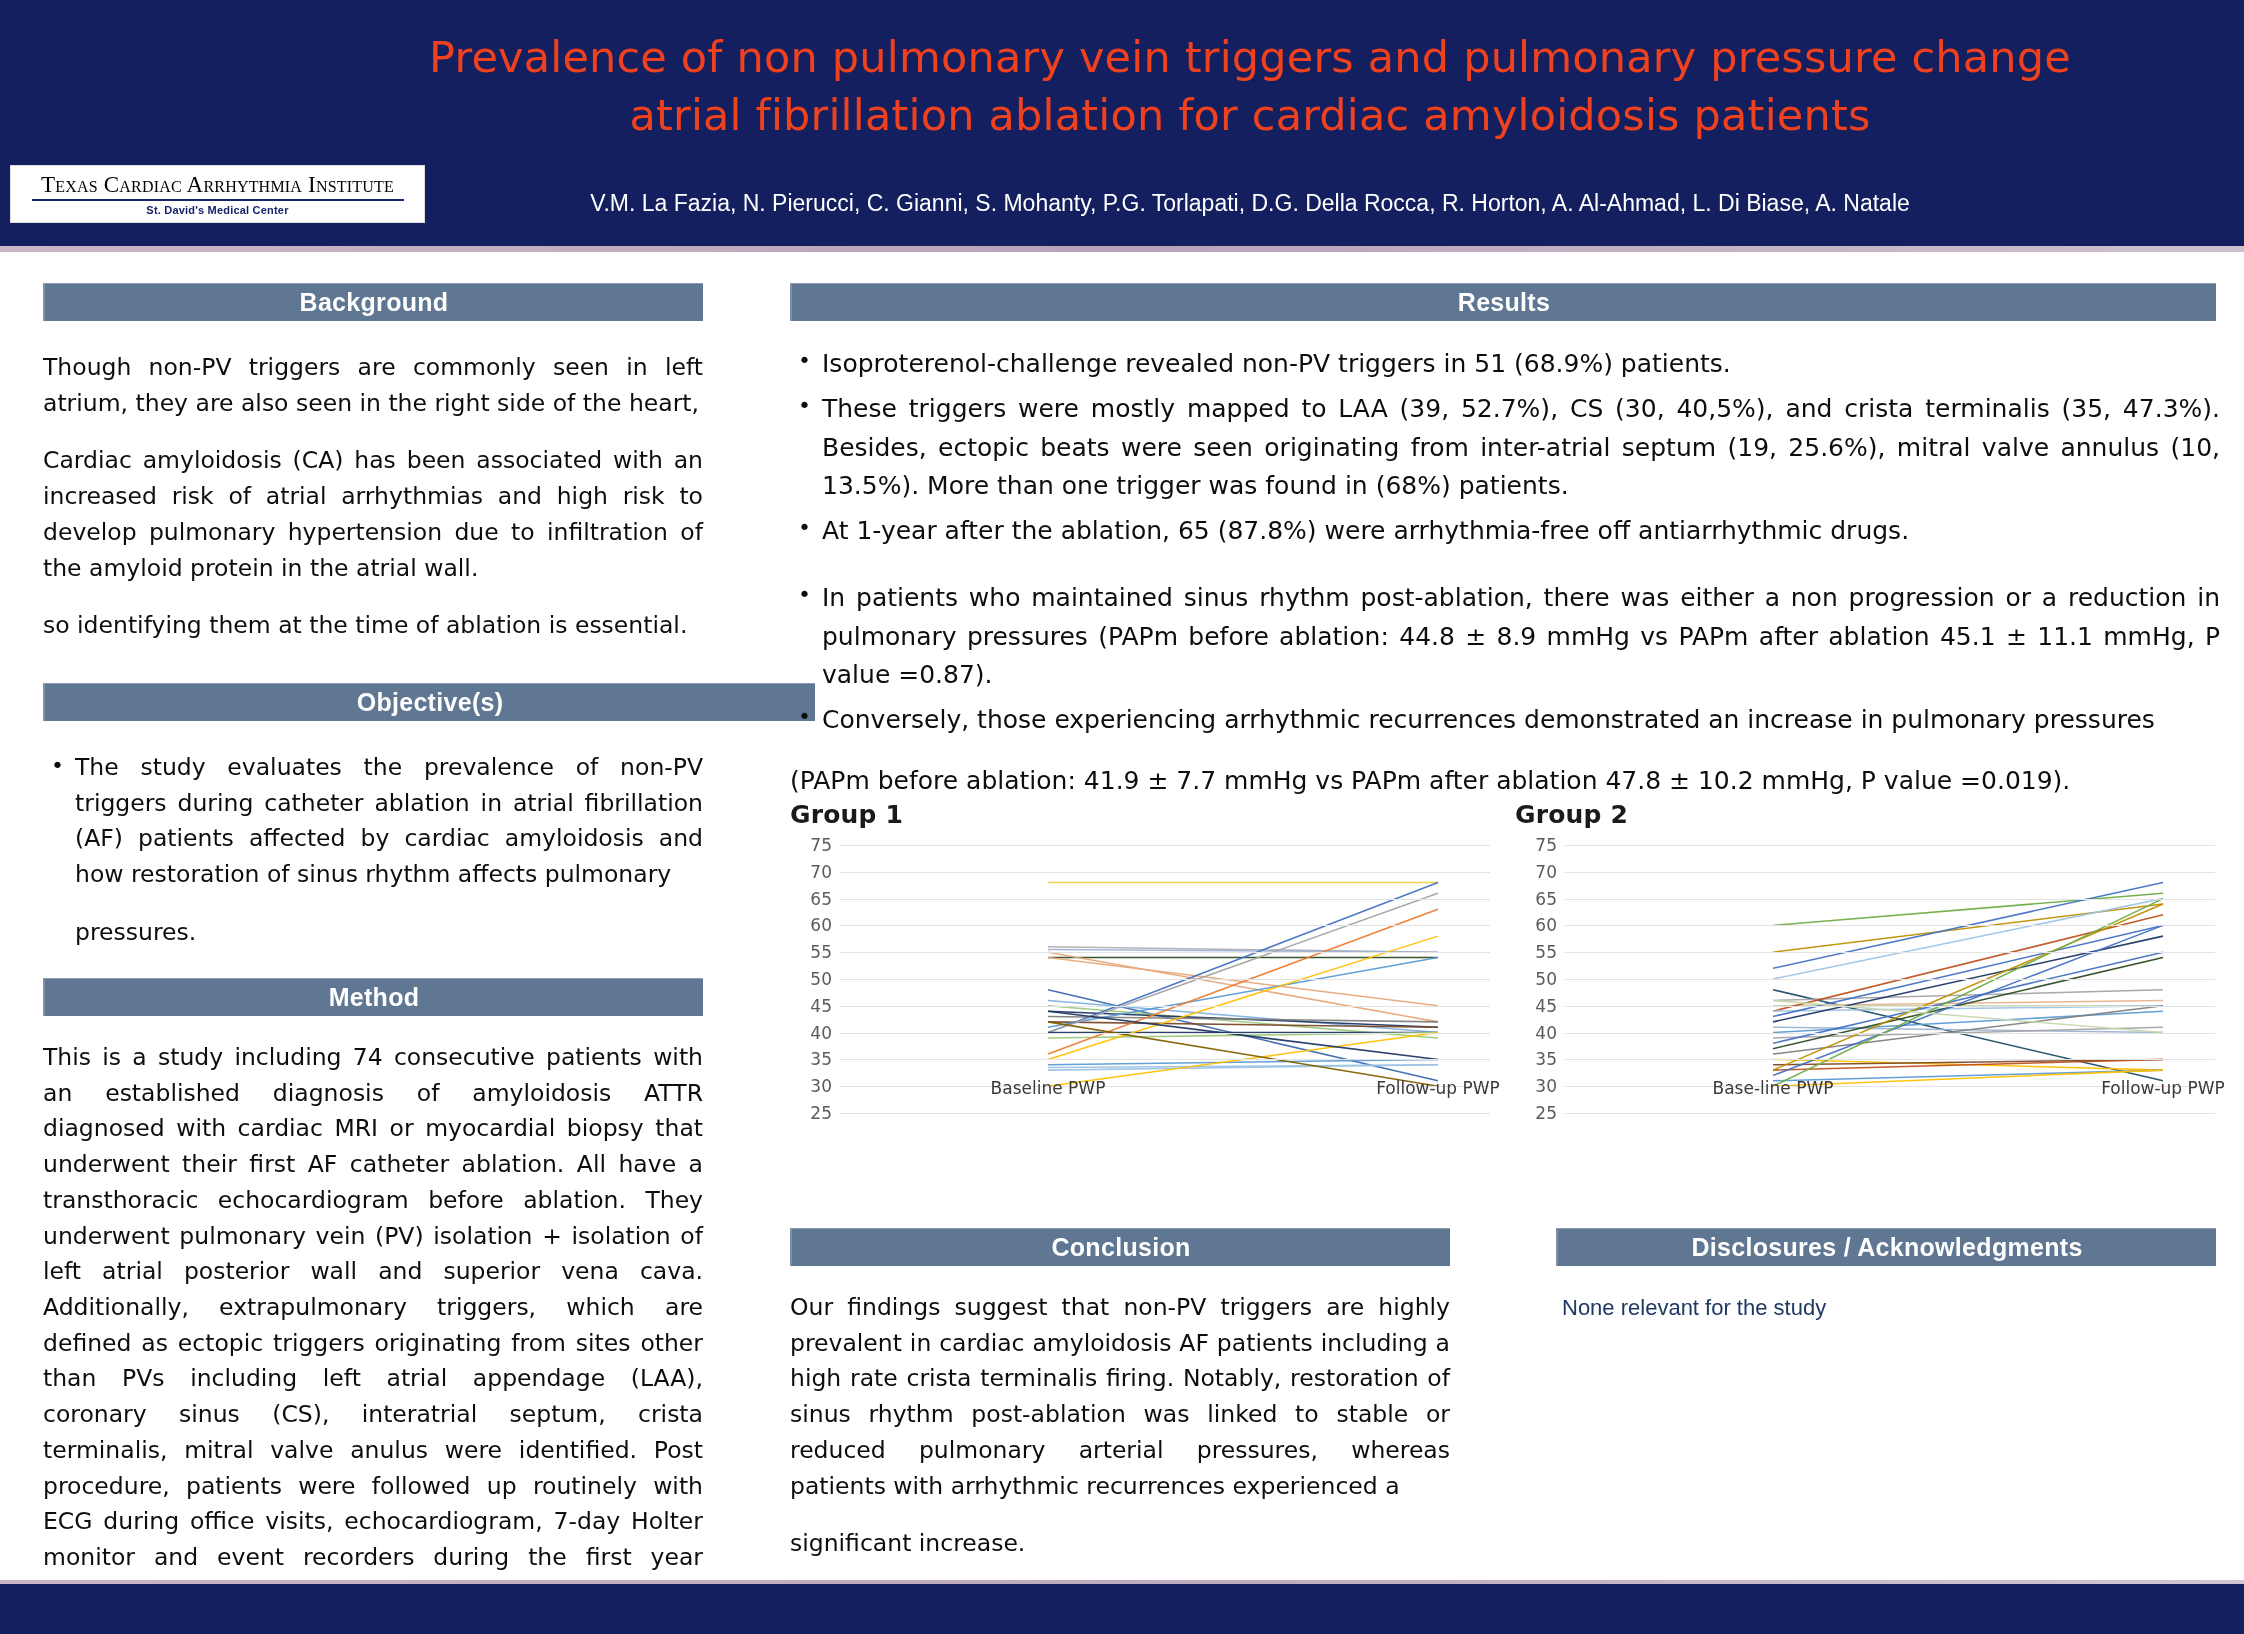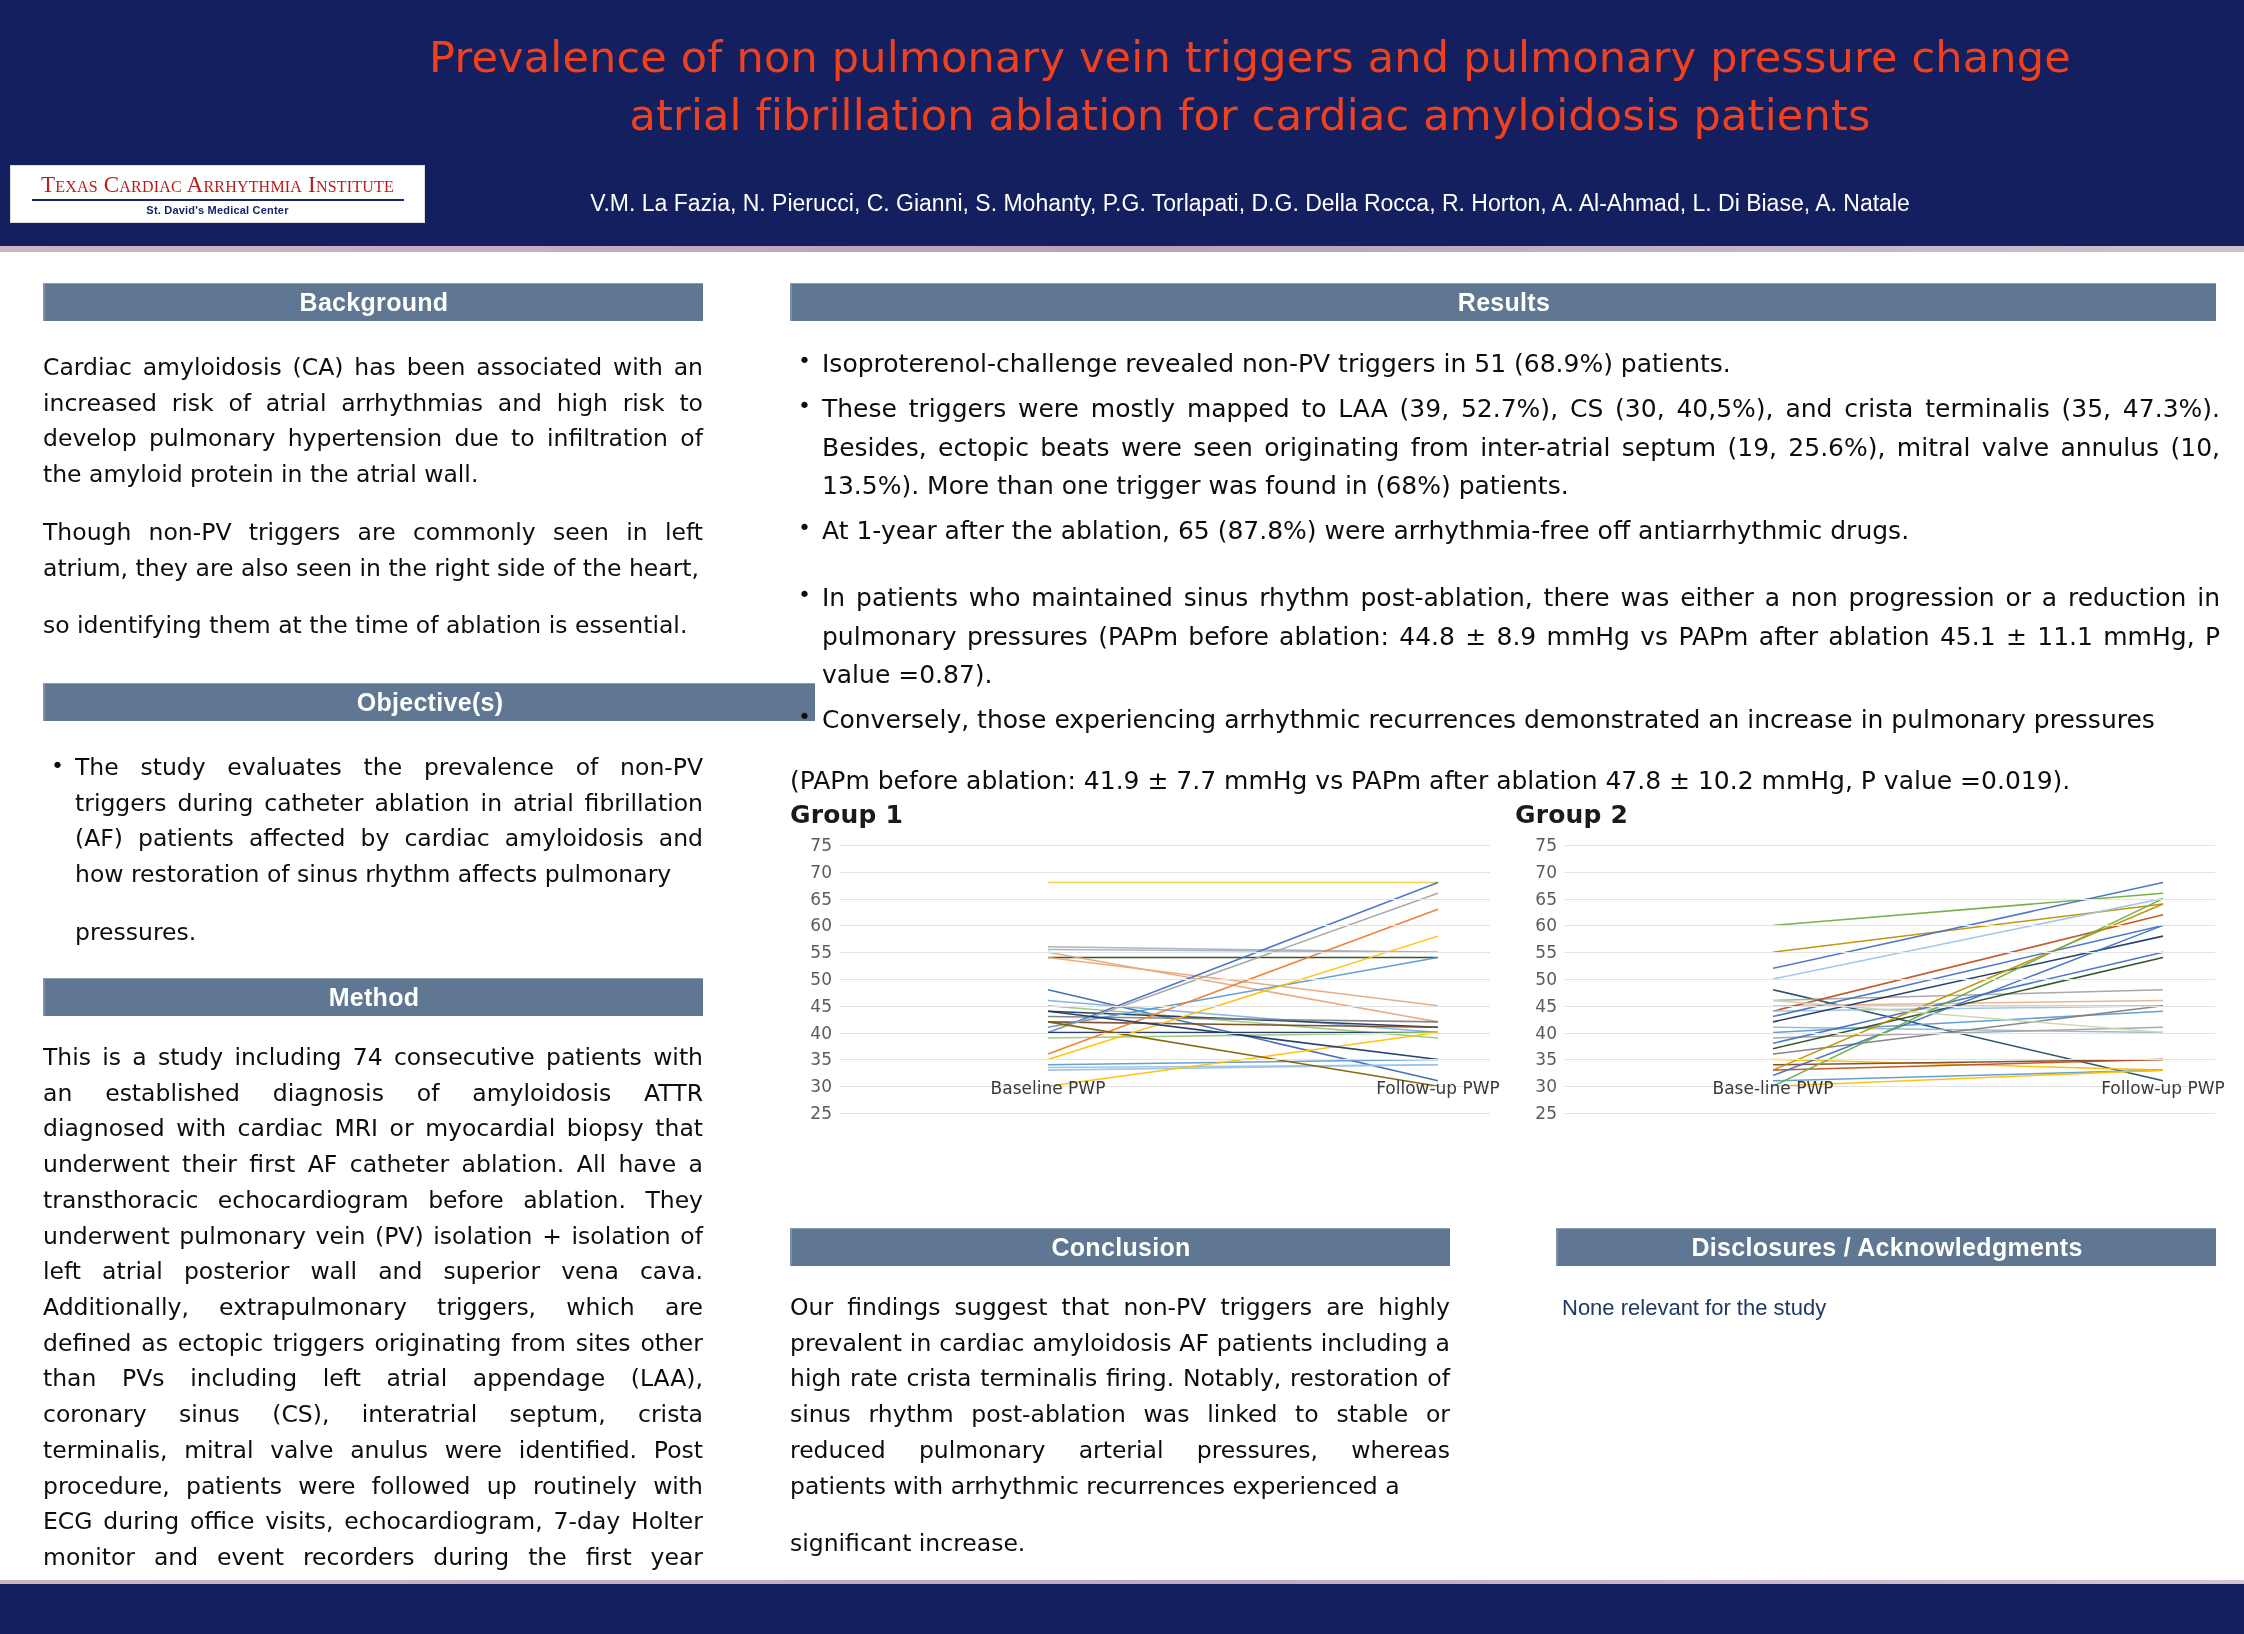--- a/index.html
+++ b/index.html
@@ -40,21 +40,21 @@
     color:#ffffff;font-size:23px;font-weight:400;
     font-family:"Liberation Sans", sans-serif;
   }
   .logo-box{
     position:absolute;left:10px;top:165px;width:415px;height:58px;
     background:#ffffff;border:1px solid #dedede;
     box-sizing:border-box;
     display:flex;flex-direction:column;align-items:center;justify-content:center;
   }
   .logo-main{
-    color:#b91c1c;font-family:"Liberation Serif", serif;
+    color:#000000;font-family:"Liberation Serif", serif;
     font-size:23px;letter-spacing:.2px;line-height:1;font-variant:small-caps;
     white-space:nowrap;font-weight:400;
   }
   .logo-rule{width:372px;height:2px;background:#17246B;margin:3px 0 3px 0;}
   .logo-sub{
     color:#17246B;font-family:"Liberation Sans", sans-serif;
     font-size:11px;font-weight:bold;letter-spacing:.2px;white-space:nowrap;
   }
 
   
@@ -157,22 +157,22 @@
       <div class="logo-sub">St. David's Medical Center</div>
     </div>
   </div>
   <div class="header-accent"></div>
 
   <div class="sec-bar" style="left:43px;top:283px;width:660px;height:38px;">
     <span>Background</span>
   </div>
 
   <div class="body-text" style="left:43px;top:350px;width:660px;">
+    <p>Though non-PV triggers are commonly seen in left atrium, they are also seen in the right side of the heart,</p>
     <p>Cardiac amyloidosis (CA) has been associated with an increased risk of atrial arrhythmias and high risk to develop pulmonary hypertension due to infiltration of the amyloid protein in the atrial wall.</p>
-    <p>Though non-PV triggers are commonly seen in left atrium, they are also seen in the right side of the heart,</p>
     <p class="lastline">so identifying them at the time of ablation is essential.</p>
   </div>
 
   <div class="sec-bar" style="left:43px;top:683px;width:772px;height:38px;">
     <span>Objective(s)</span>
   </div>
 
   <div class="body-text" style="left:43px;top:750px;width:660px;">
     <ul class="bullets">
       <li>The study evaluates the prevalence of non-PV triggers during catheter ablation in atrial fibrillation (AF) patients affected by cardiac amyloidosis and how restoration of sinus rhythm affects pulmonary</li>

